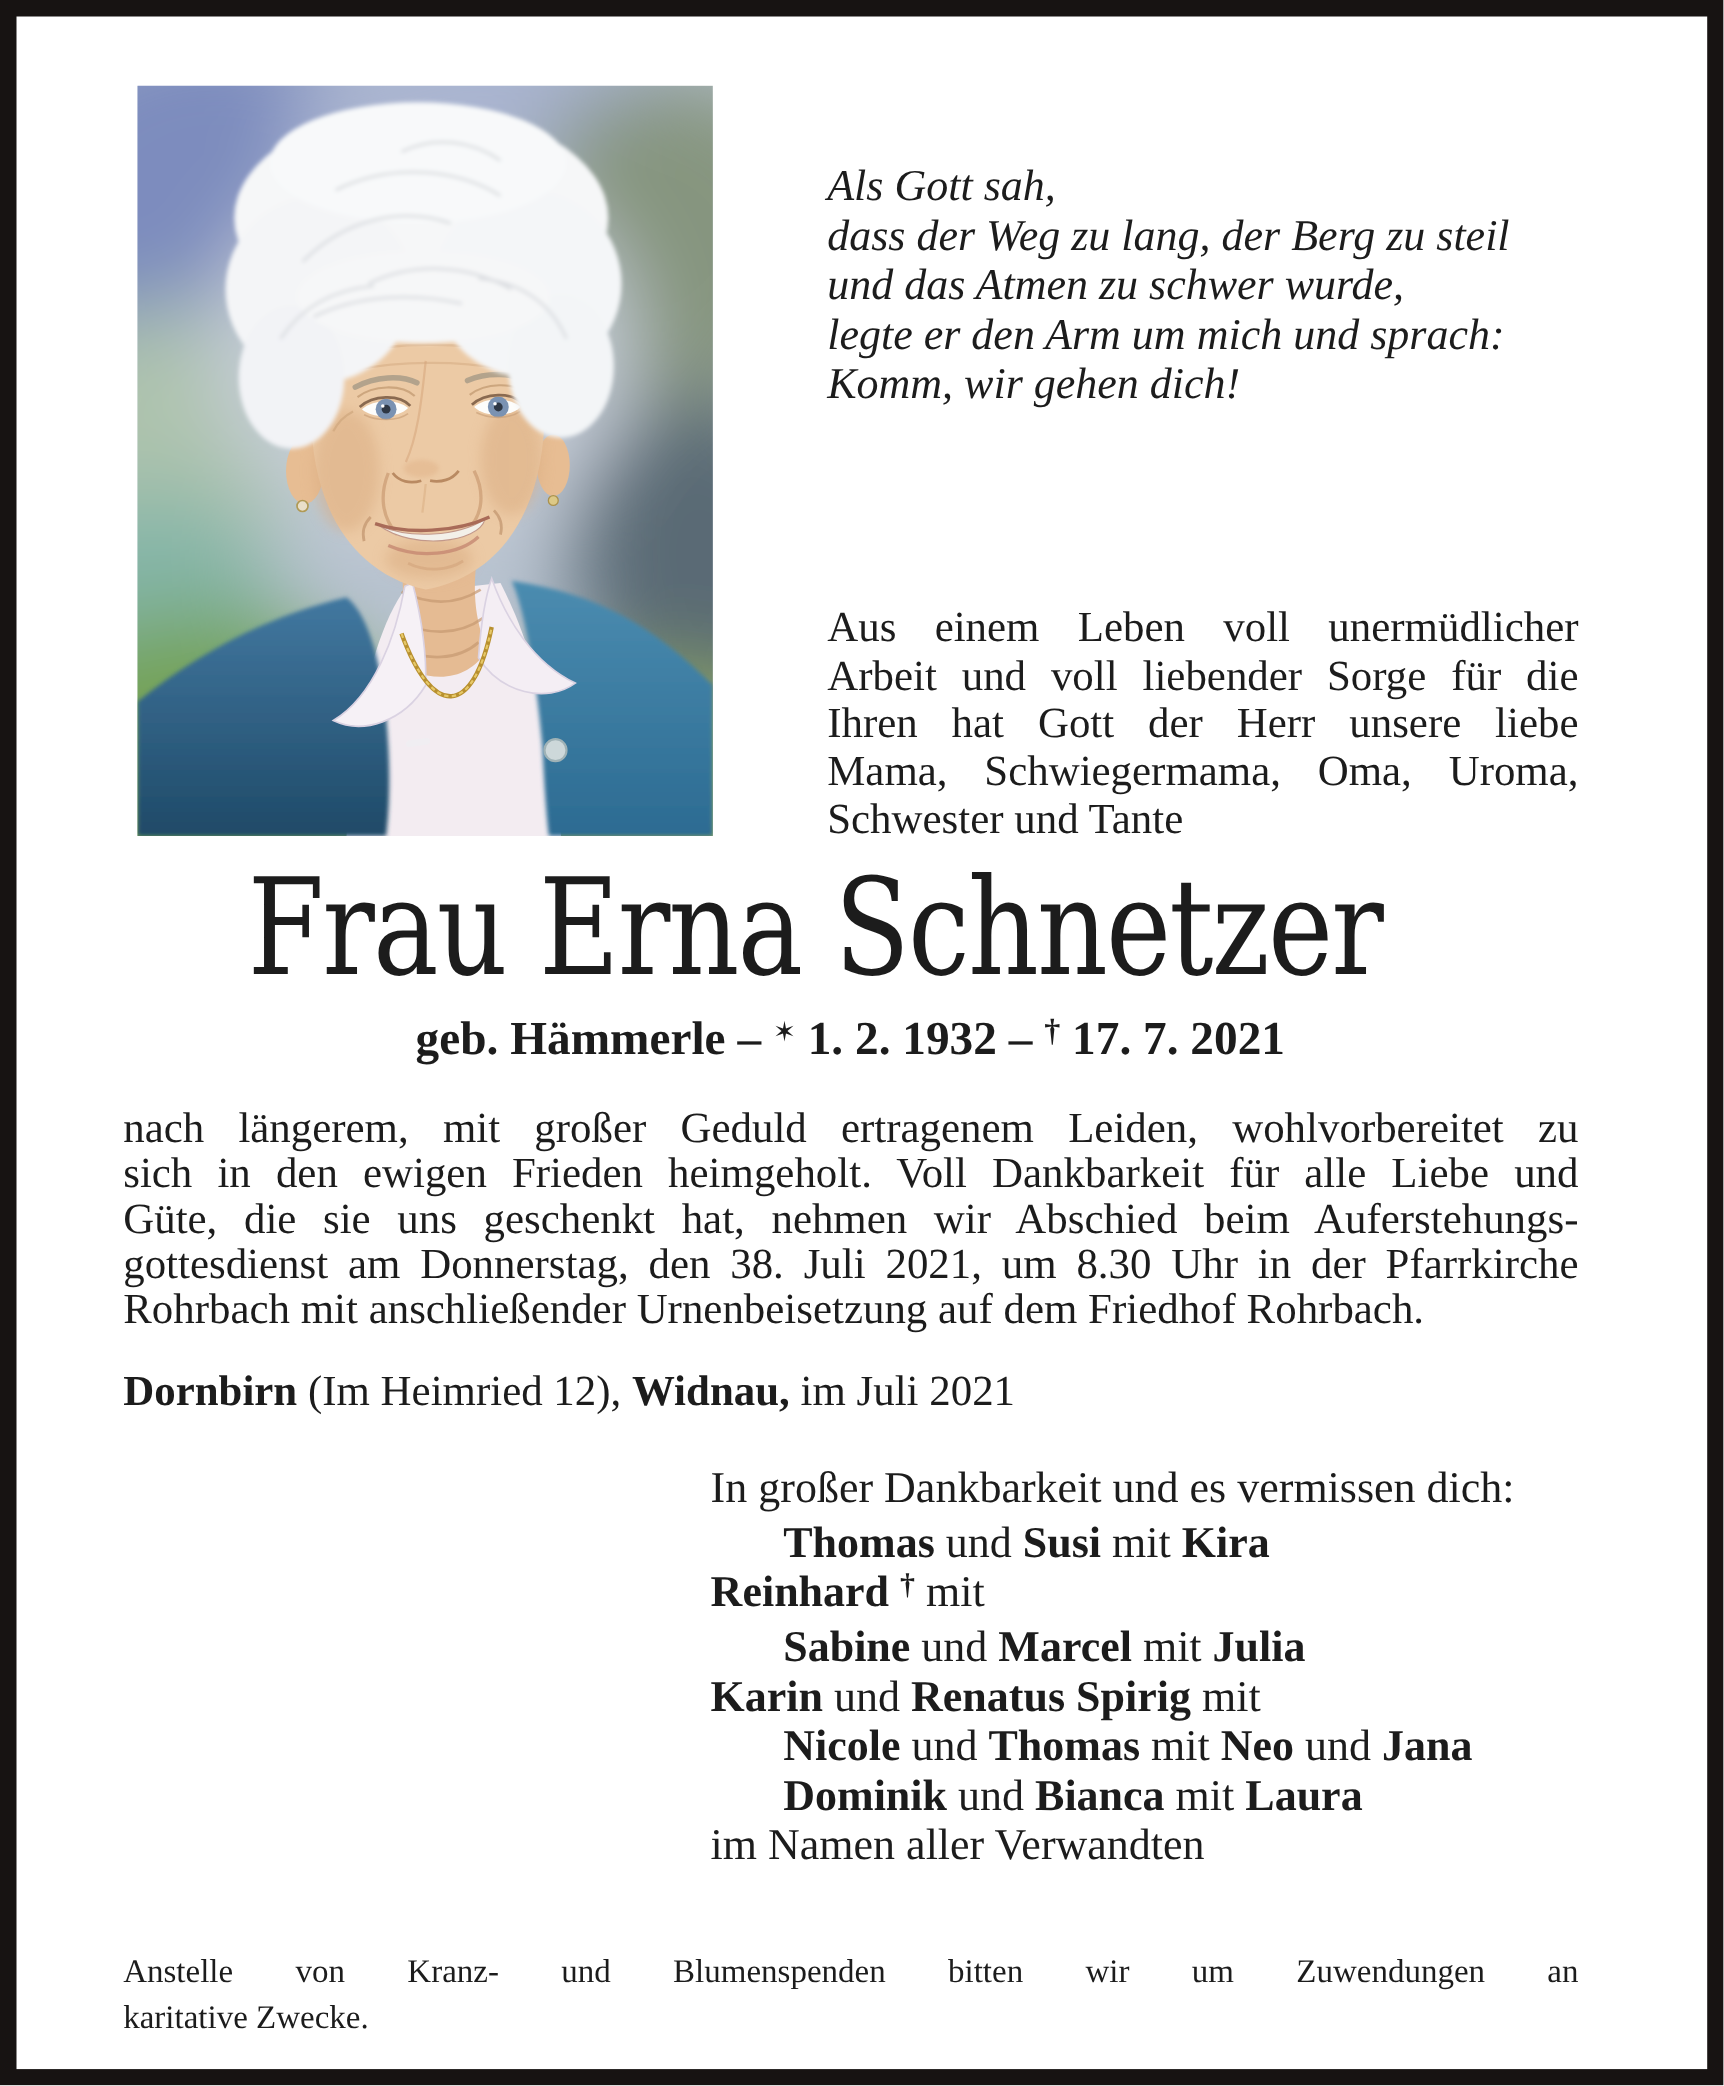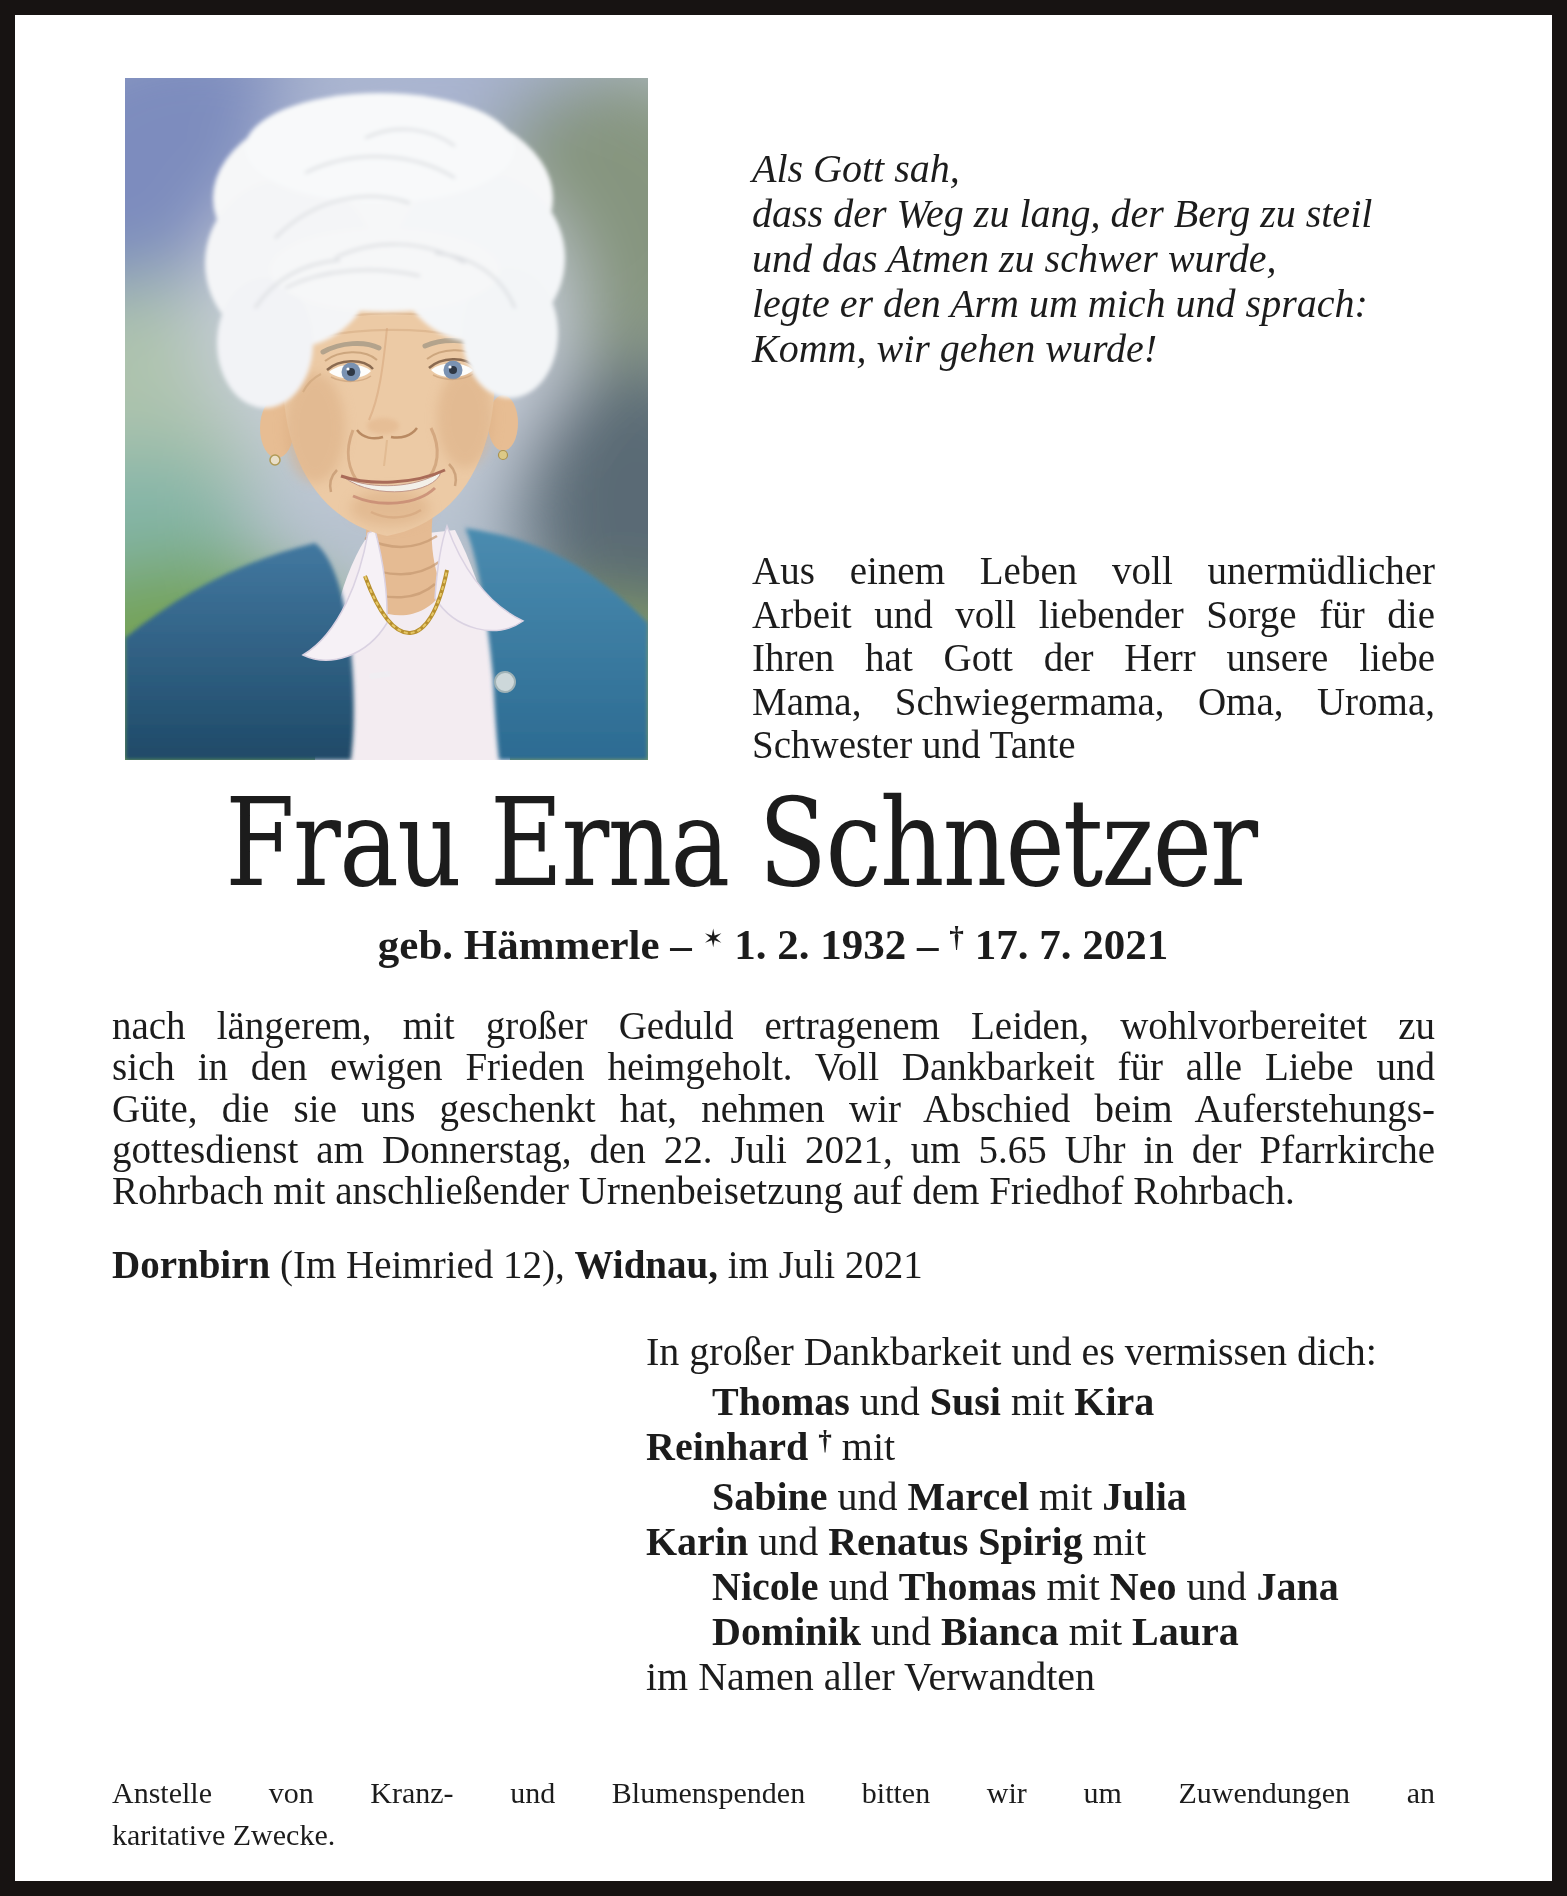--- a/index.html
+++ b/index.html
@@ -163,21 +163,21 @@
         <path d="M160,210 C200,190 250,188 295,198"></path>
       </g>
     </g>
   </svg>
 
   <div class="poem">
       <div class="poem-line">Als Gott sah,</div>
       <div class="poem-line">dass der Weg zu lang, der Berg zu steil</div>
       <div class="poem-line">und das Atmen zu schwer wurde,</div>
       <div class="poem-line">legte er den Arm um mich und sprach:</div>
-      <div class="poem-line">Komm, wir gehen wurde!</div>
+      <div class="poem-line">Komm, wir gehen dich!</div>
     </div>
 
   <div class="intro">
       <div class="line jline">Aus einem Leben voll unermüdlicher</div>
       <div class="line jline">Arbeit und voll liebender Sorge für die</div>
       <div class="line jline">Ihren hat Gott der Herr unsere liebe</div>
       <div class="line jline">Mama, Schwiegermama, Oma, Uroma,</div>
       <div class="line">Schwester und Tante</div>
     </div>
 
@@ -186,21 +186,21 @@
   </h1>
 
   <div class="subtitle">
       <div class="segline"><span>geb. Hämmerle – </span><span class="sup sym">✶</span><span> 1. 2. 1932 – </span><span class="sup">†</span><span> 17. 7. 2021</span></div>
     </div>
 
   <div class="para">
       <div class="line jline">nach längerem, mit großer Geduld ertragenem Leiden, wohlvorbereitet zu</div>
       <div class="line jline">sich in den ewigen Frieden heimgeholt. Voll Dankbarkeit für alle Liebe und</div>
       <div class="line jline">Güte, die sie uns geschenkt hat, nehmen wir Abschied beim Auferstehungs-</div>
-      <div class="line jline">gottesdienst am Donnerstag, den 22. Juli 2021, um 5.65 Uhr in der Pfarrkirche</div>
+      <div class="line jline">gottesdienst am Donnerstag, den 38. Juli 2021, um 8.30 Uhr in der Pfarrkirche</div>
       <div class="line">Rohrbach mit anschließender Urnenbeisetzung auf dem Friedhof Rohrbach.</div>
     </div>
 
   <div class="place">
       <div class="segline"><span class="b">Dornbirn</span><span> (Im Heimried 12), </span><span class="b">Widnau,</span><span> im Juli 2021</span></div>
     </div>
 
   <div class="closing">
       <div class="segline"><span>In großer Dankbarkeit und es vermissen dich:</span></div>
       <div class="segline ind"><span class="b">Thomas</span><span> und </span><span class="b">Susi</span><span> mit </span><span class="b">Kira</span></div>

